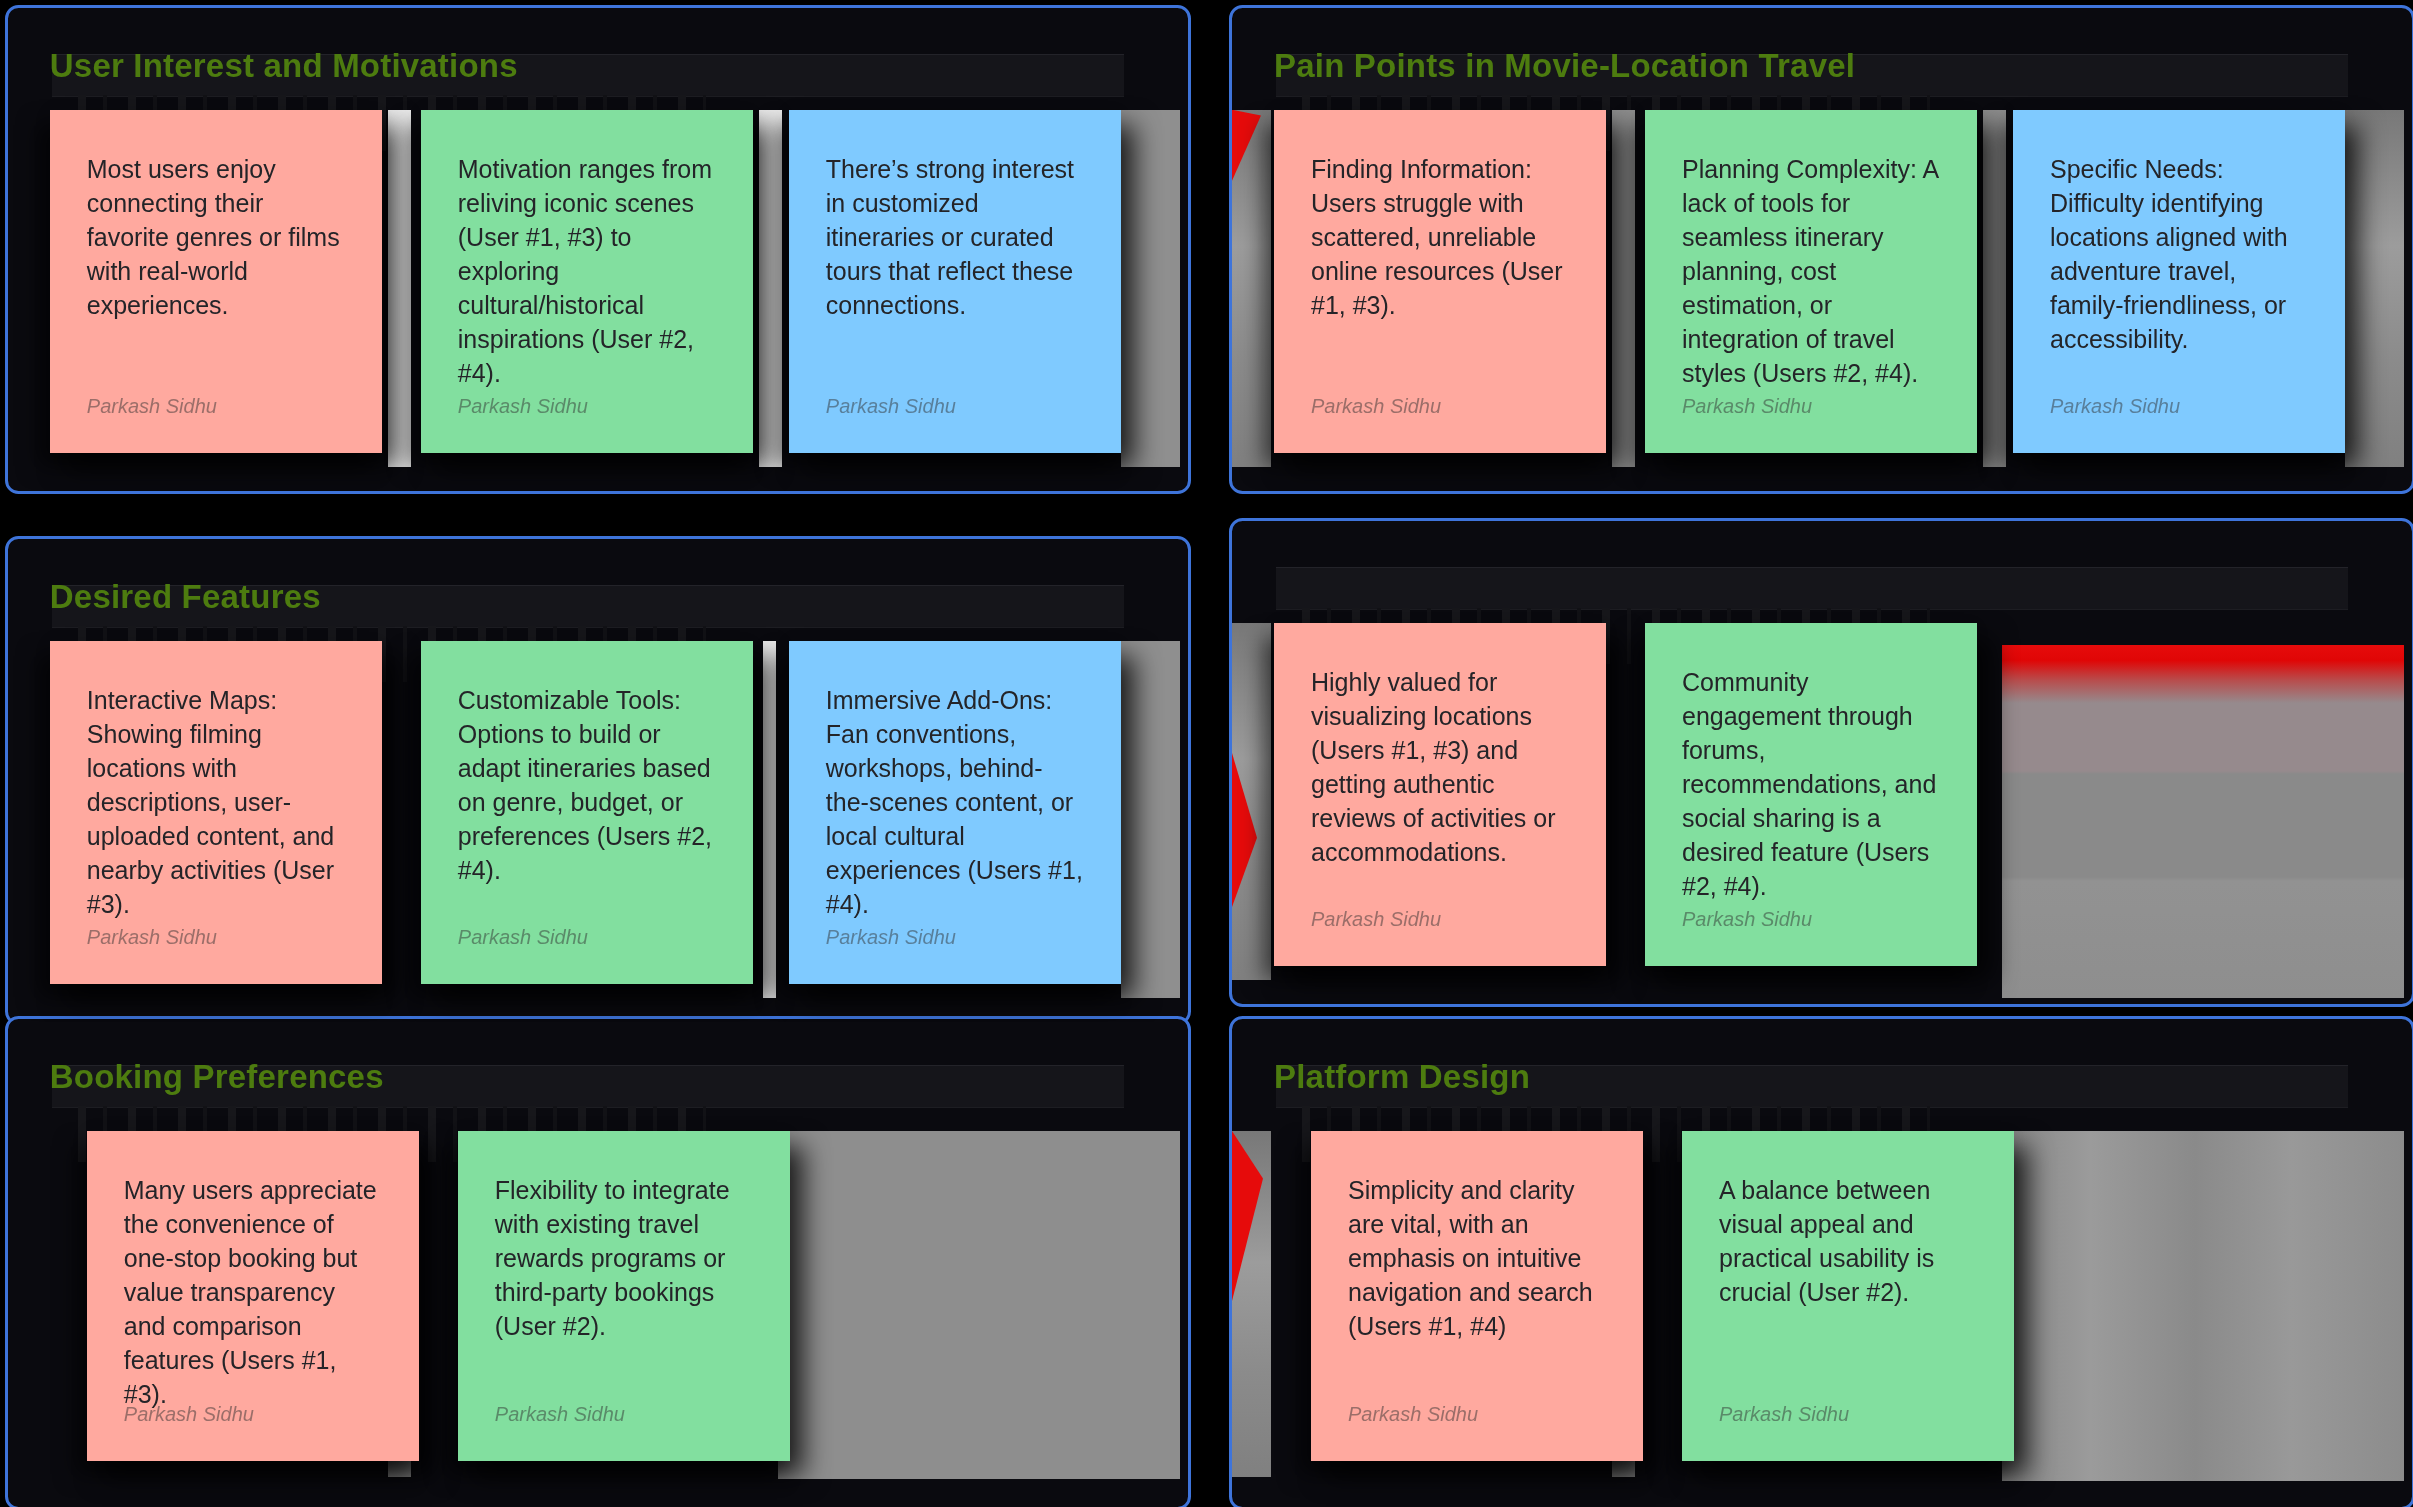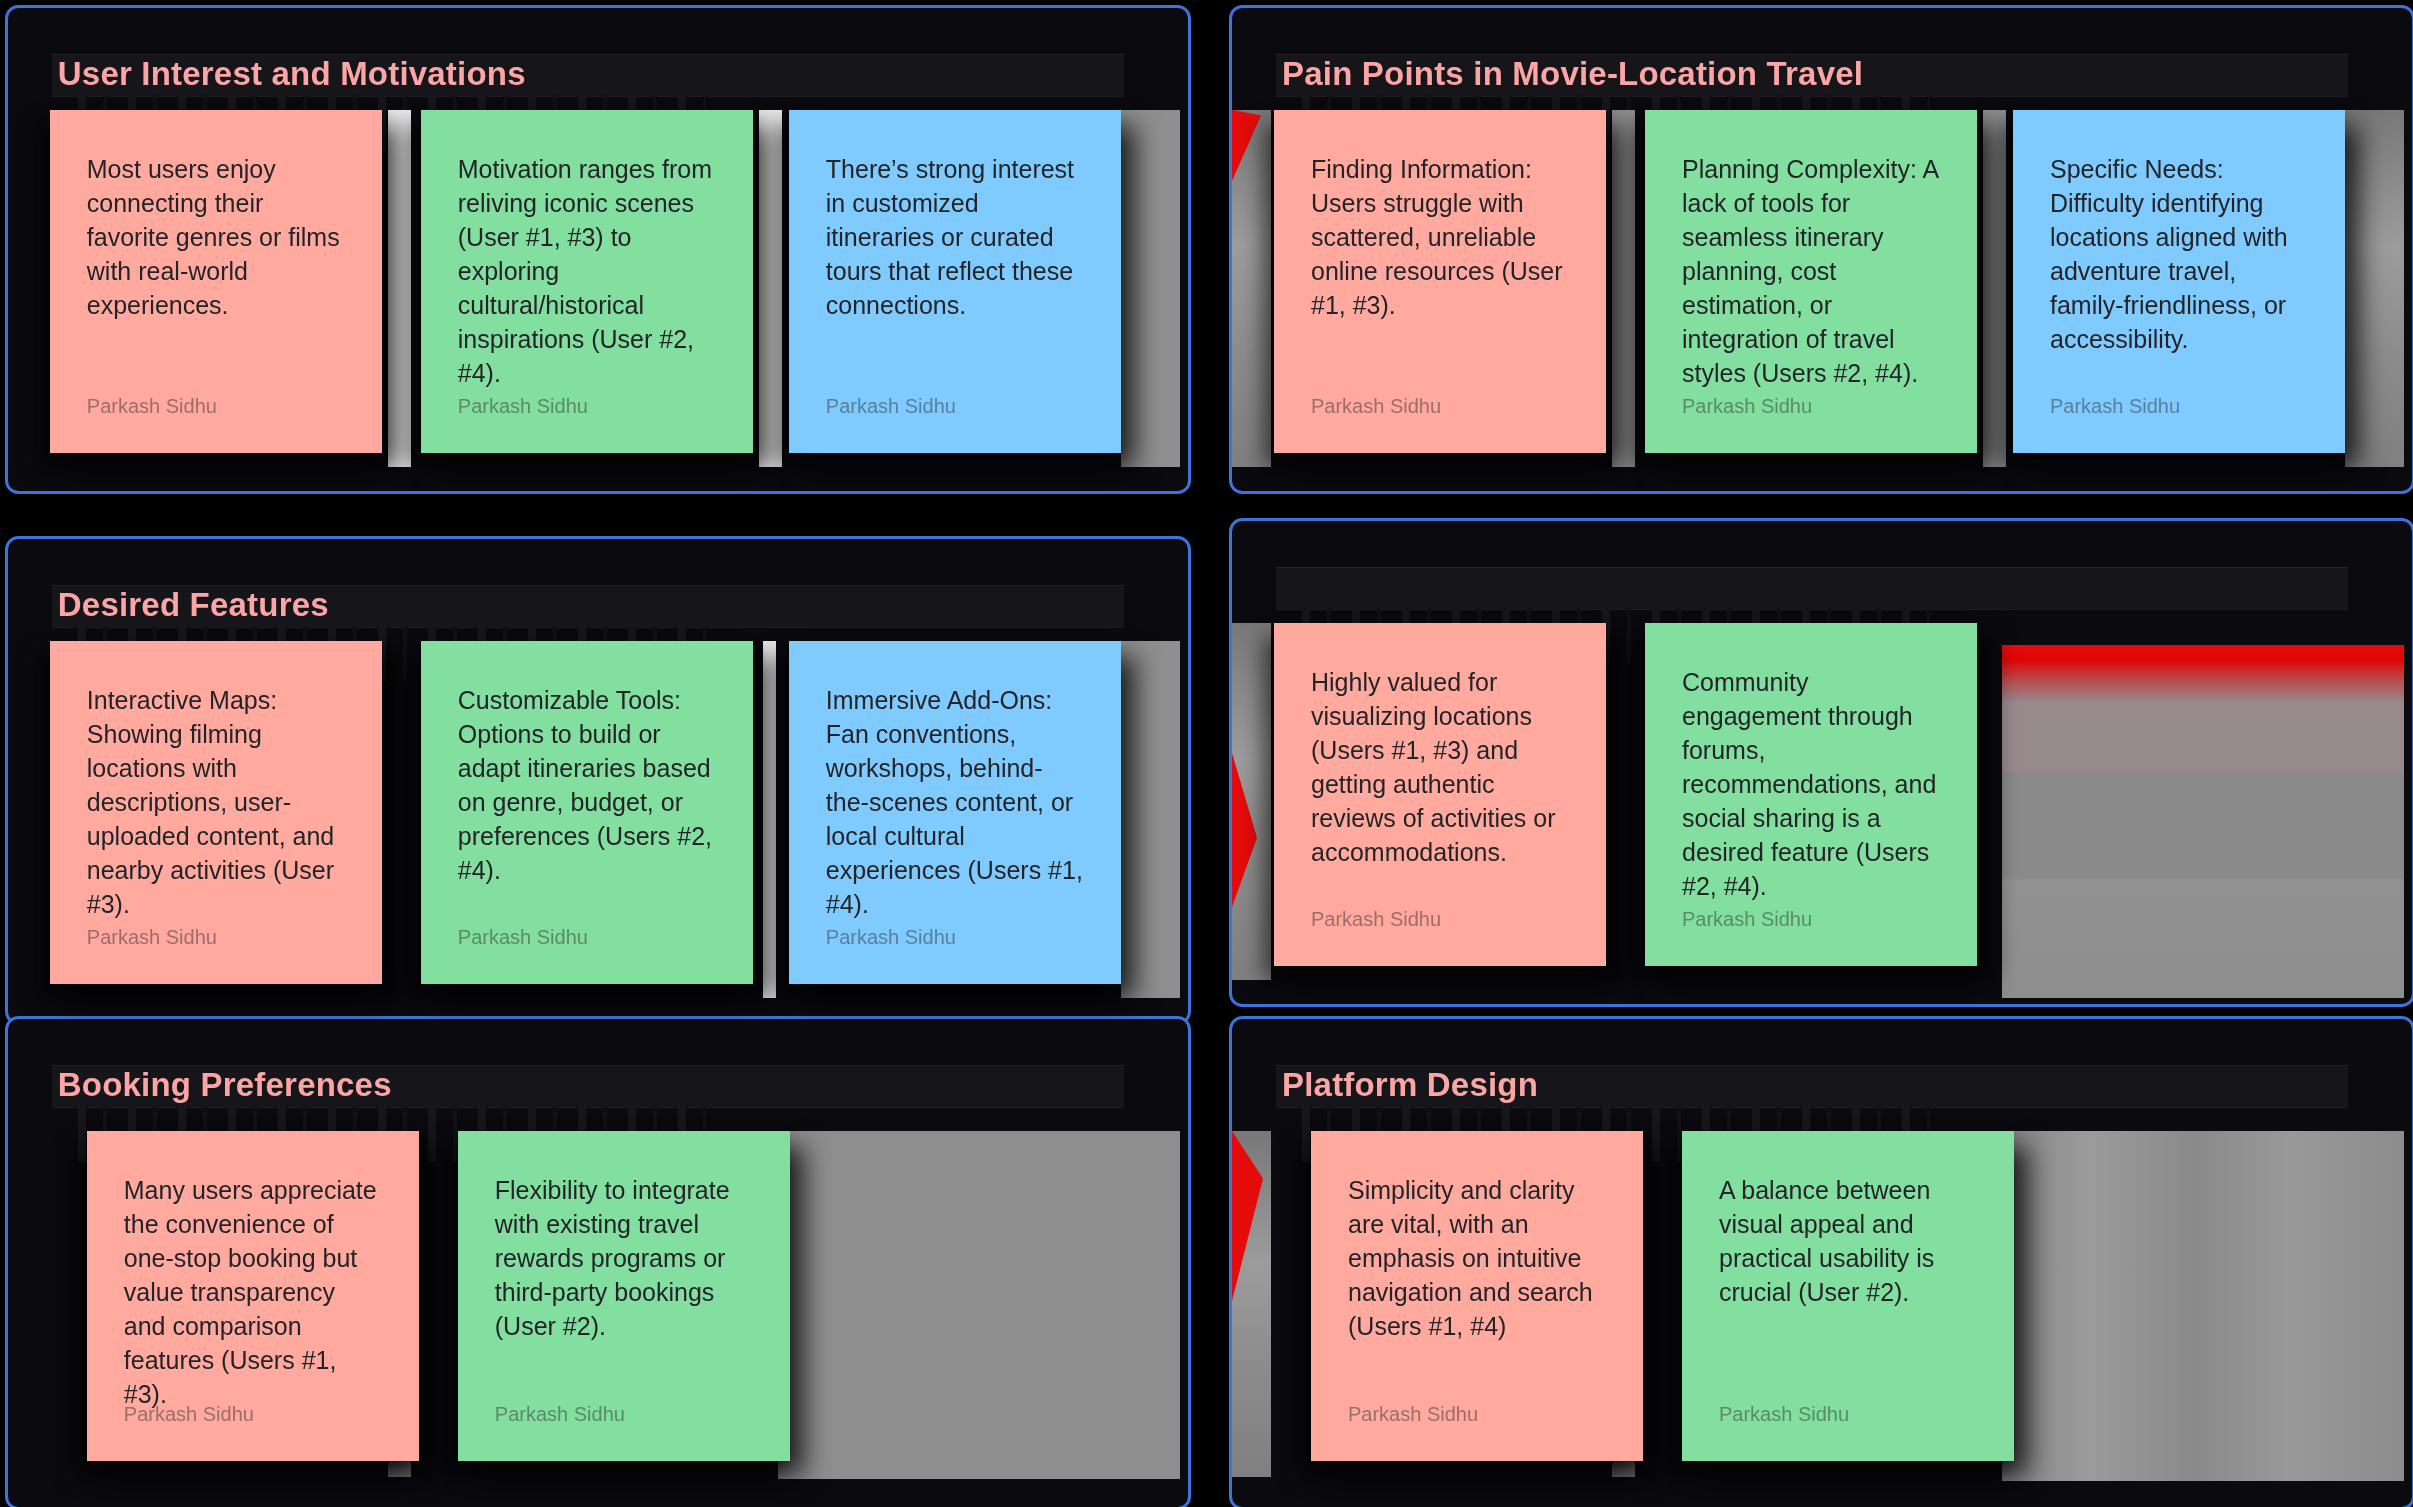--- a/index.html
+++ b/index.html
@@ -9,22 +9,22 @@
 
   .frame{position:absolute;width:1180px;height:483px;background:#0a0a0f;
          border:3.9px solid var(--frame-border,#3e74da);border-radius:13.5px;overflow:hidden;}
   #f1{left:4.8px;top:4.8px}
   #f2{left:1229px;top:4.8px}
   #f3{left:4.8px;top:536px}
   #f4{left:1229px;top:518px}
   #f5{left:4.8px;top:1016px;height:488px}
   #f6{left:1229px;top:1016px;height:488px}
 
-  .title{position:absolute;left:42px;top:39px;margin:8px;z-index:3;
-         font-size:33px;font-weight:700;color:#fca5a5;letter-spacing:0.2px;white-space:nowrap;}
+  .title{position:absolute;left:42px;top:39px;margin:0;z-index:3;
+         font-size:33px;font-weight:700;color:#4d7c0f;letter-spacing:0.2px;white-space:nowrap;}
   .title-band{position:absolute;left:44px;top:46px;width:1072px;height:41px;z-index:1;
               background:#15151a;border-top:1px solid #232329;border-bottom:1px solid #1d1d22;}
   .title-streaks{position:absolute;left:70px;top:87px;width:628px;height:56px;z-index:1;
               background:repeating-linear-gradient(90deg,#17171b 0 7.7px,transparent 7.7px 25px,#121216 25px 29px,transparent 29px 50px);}
 
   
   .strip{position:absolute;top:102px;height:357px;z-index:2;}
   .f-bottom .strip{top:112px;height:346px;}
   .whitestrip{background:#ededed;}
   .graystrip{background:#8f8f8f;}
@@ -50,21 +50,21 @@
     background:linear-gradient(90deg,#868686,#9b9b9b 22%,#8a8a8a 48%,#999999 72%,#8c8c8c);}
 
   .note{position:absolute;top:102px;width:332px;height:343px;z-index:4;
         box-shadow:13.5px 15.4px 25px rgba(0,0,0,.8),-11.6px 13.5px 21px rgba(0,0,0,.55);}
   .f-bottom .note{top:112px;height:330px;margin-left:37px;}
   .c1{left:42px}.c2{left:413px}.c3{left:781px}
   .note.pink {background:var(--pink,#ffa99f);}
   .note.green{background:var(--green,#82df9f);}
   .note.blue {background:var(--blue,#7fcaff);}
   .note-text{padding:42px 37px 0 37px;font-size:25px;line-height:34px;color:#242428;}
-  .note-author{position:absolute;left:37px;bottom:35px;font-size:20px;color:rgba(45,45,45,.48);}
+  .note-author{position:absolute;left:37px;bottom:35px;font-size:20px;color:rgba(45,45,45,.48);font-style:italic;}
 </style>
 </head>
 <body>
 
 <div id="board">
 
   <section class="frame" id="f1">
     <div class="title-band"></div>
     <div class="title-streaks"></div>
     <h2 class="title">User Interest and Motivations</h2>

